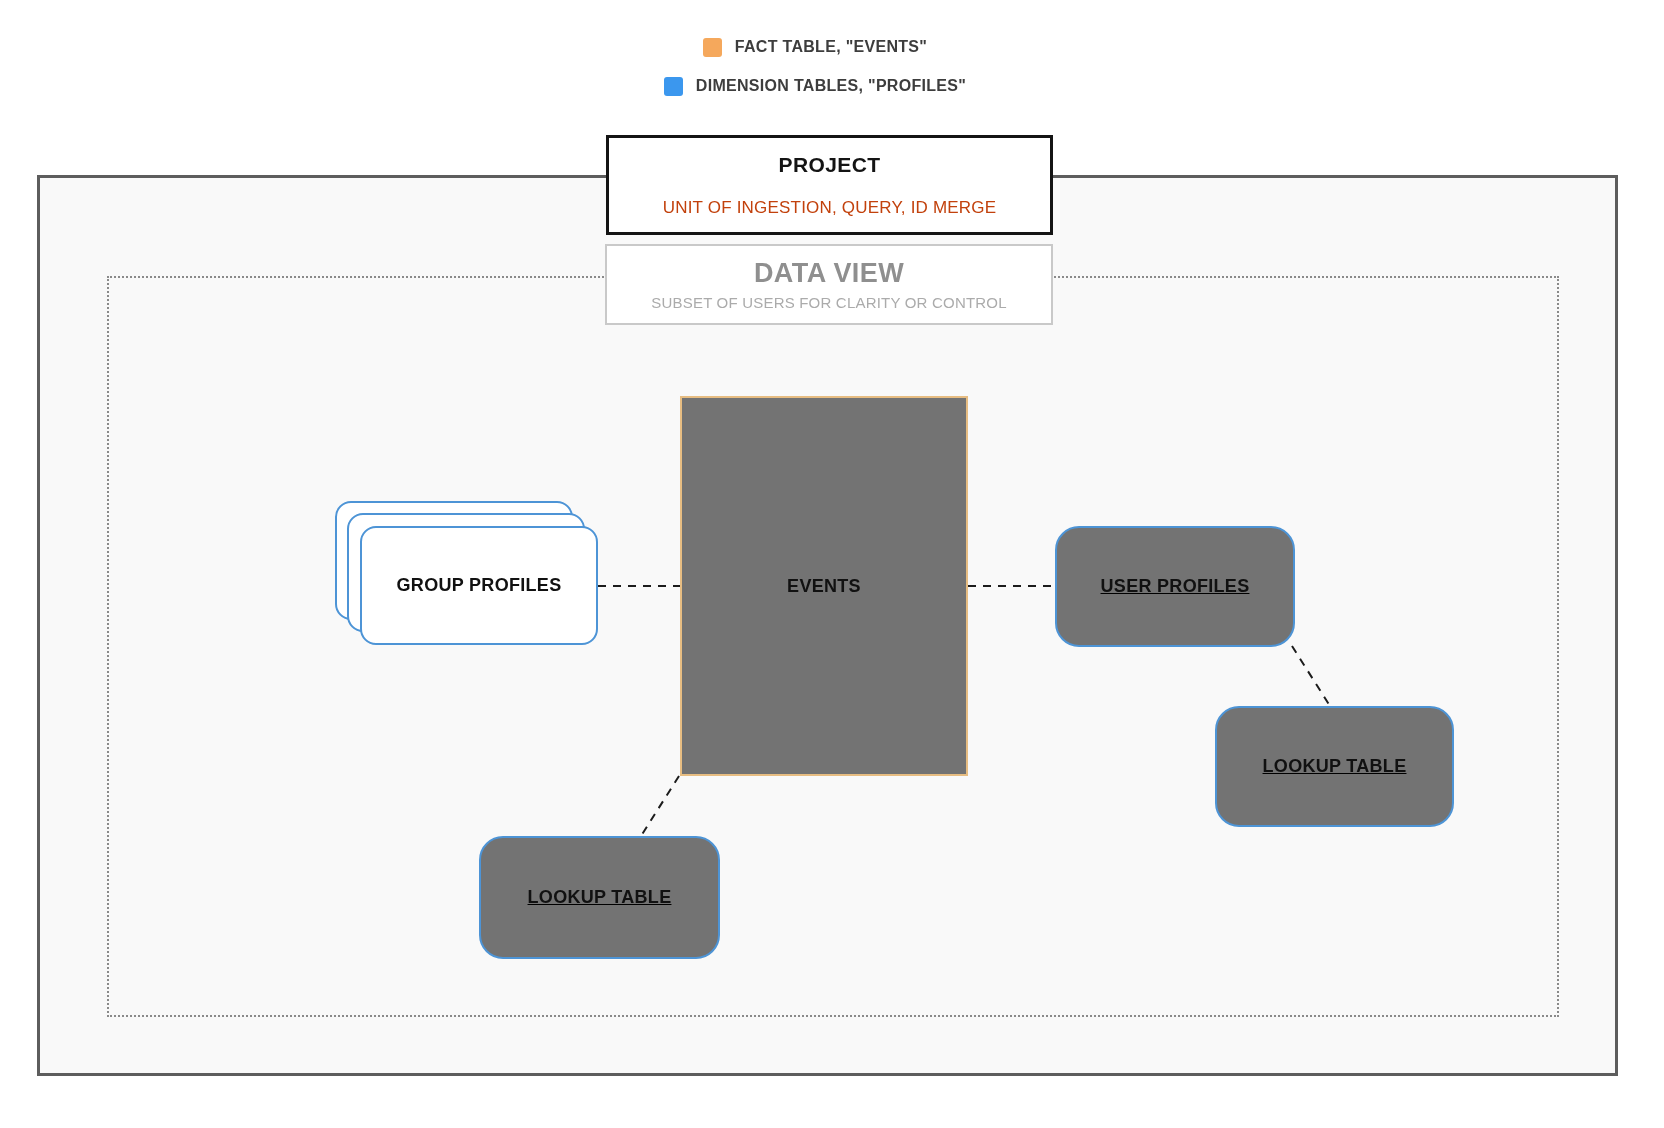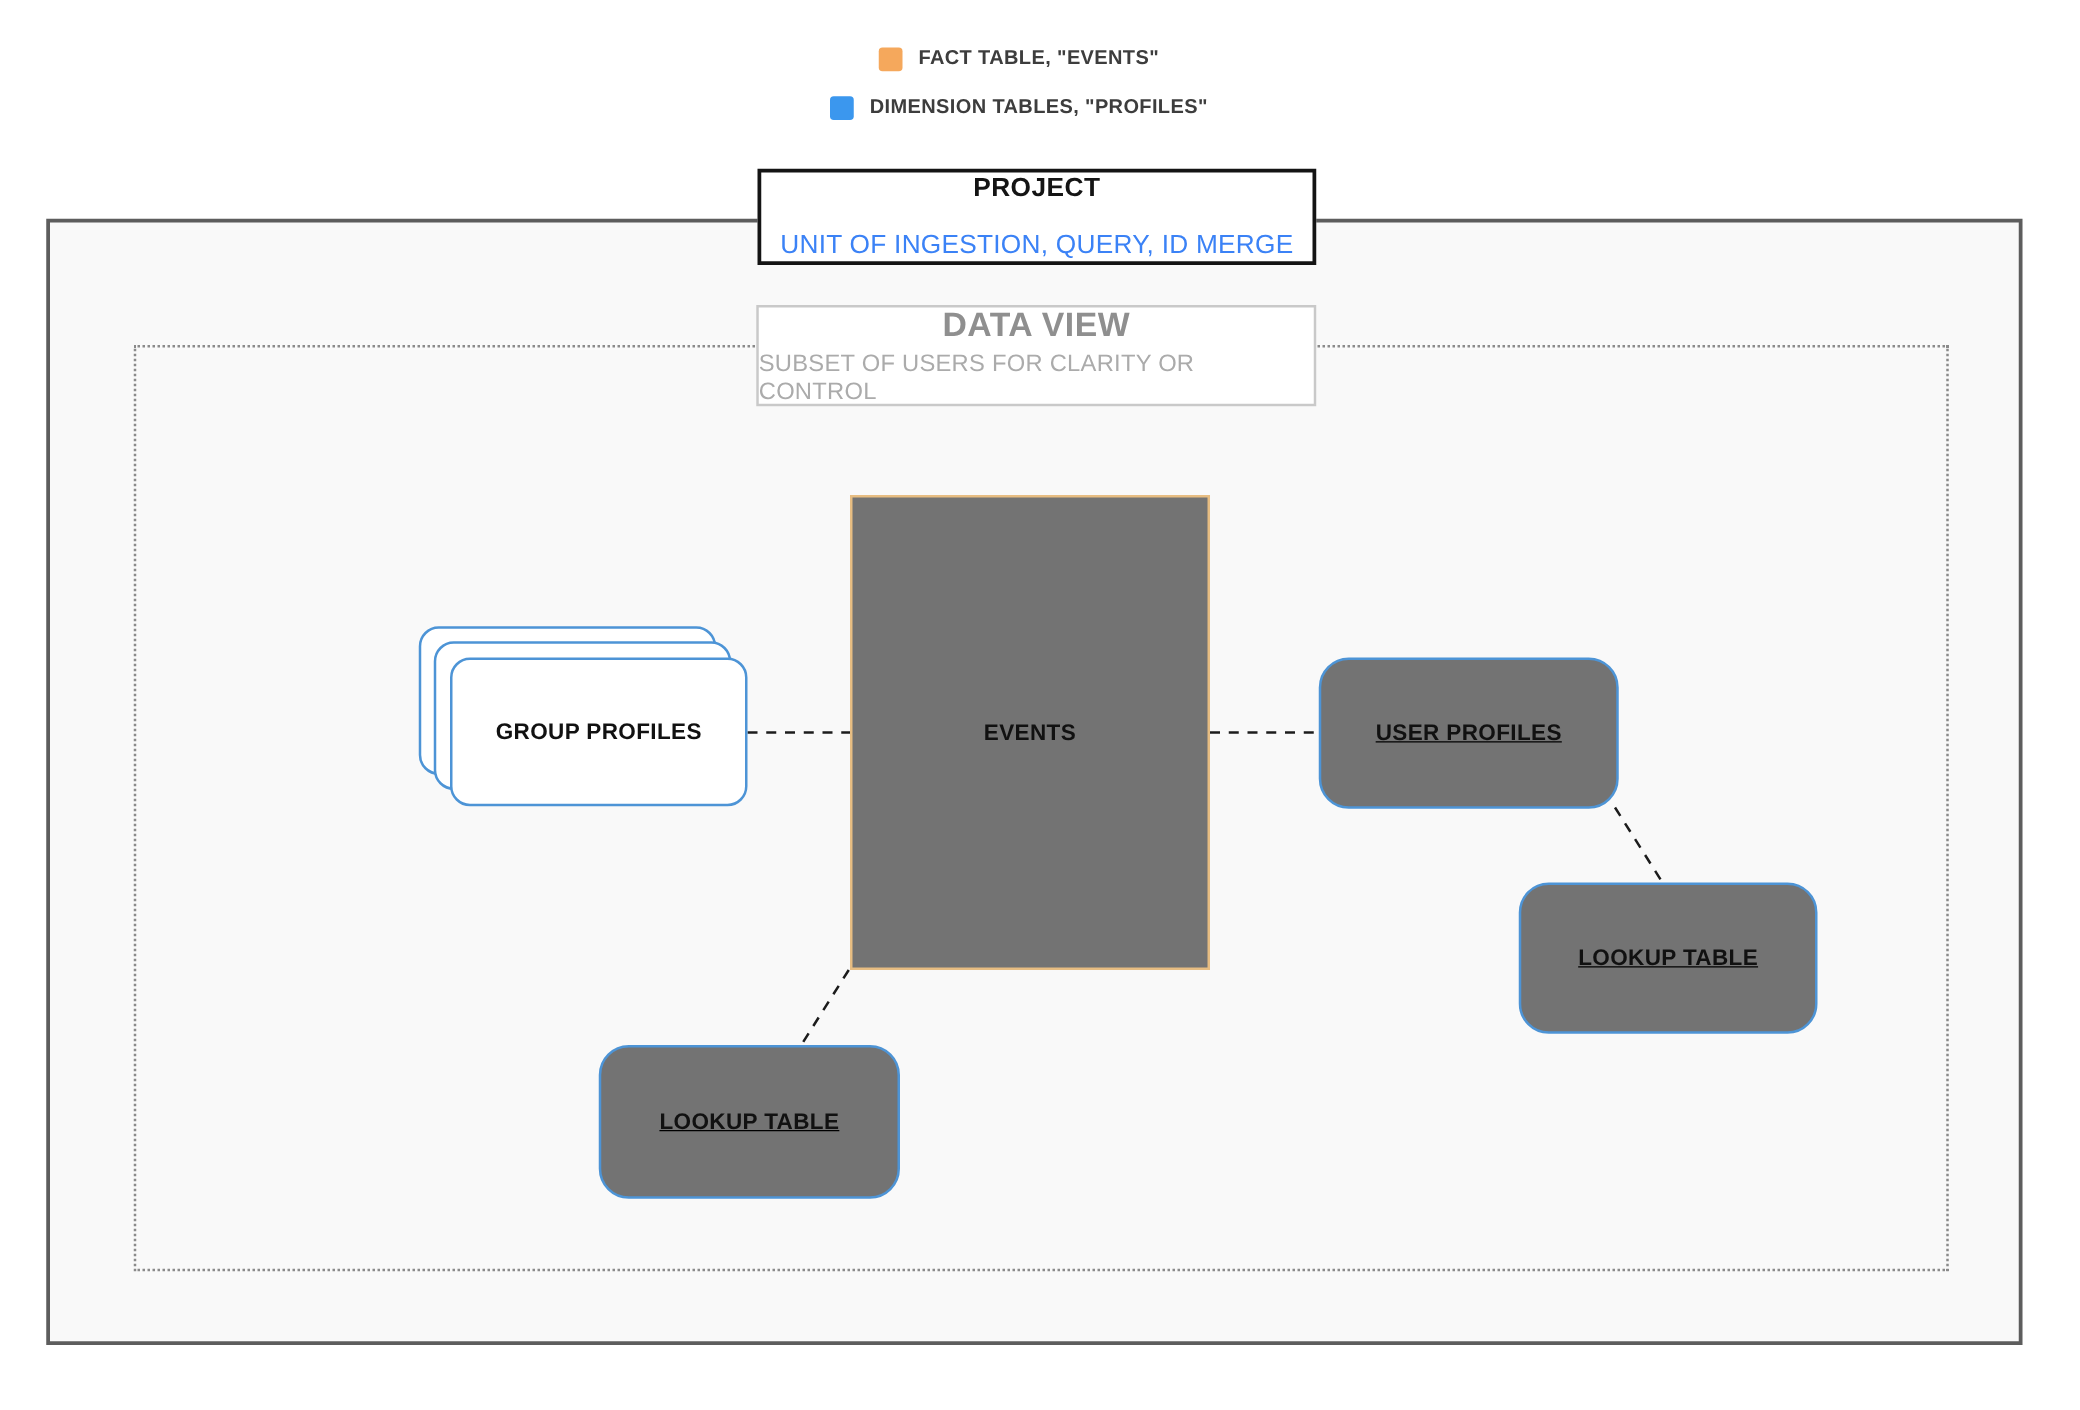--- a/index.html
+++ b/index.html
@@ -34,36 +34,36 @@
     z-index: 0;
   }
   .dotted-rect {
     position: absolute; left: 107px; top: 276px; width: 1452px; height: 741px;
     border: 2px dotted #8a8a8a;
     z-index: 1;
   }
 
   
   .project-box {
-    position: absolute; left: 606px; top: 135px; width: 447px; height: 77px;
+    position: absolute; left: 606px; top: 135px; width: 447px; height: 100px;
     background: #ffffff; border: 3px solid var(--project-border, #141414);
     display: flex; flex-direction: column; align-items: center; justify-content: center;
     gap: 21px; z-index: 4;
   }
   .project-title { font-size: 21px; font-weight: bold; color: #141414; letter-spacing: 0.4px; }
-  .project-subtitle { font-size: 21px; color: #3b82f6; letter-spacing: 0.2px; }
+  .project-subtitle { font-size: 17px; color: #c2410c; letter-spacing: 0.2px; }
 
   .dataview-box {
     position: absolute; left: 605px; top: 244px; width: 448px; height: 81px;
     background: #ffffff; border: 2px solid var(--data-view-border, #c9c9c9);
     display: flex; flex-direction: column; align-items: center; justify-content: center;
     gap: 5px; z-index: 4;
   }
   .dataview-title { font-size: 27px; font-weight: bold; color: var(--data-view-text, #8f8f8f); letter-spacing: 0.4px; }
-  .dataview-subtitle { font-size: 19px; color: var(--data-view-subtext, #ababab); letter-spacing: 0.2px; }
+  .dataview-subtitle { font-size: 15px; color: var(--data-view-subtext, #ababab); letter-spacing: 0.2px; }
 
   
   .connectors { position: absolute; left: 0; top: 0; z-index: 2; }
   .connectors line {
     stroke: var(--connector, #1c1c1c); stroke-width: 2; stroke-dasharray: 8 7;
   }
 
   
   .node {
     position: absolute; background: #737373;

